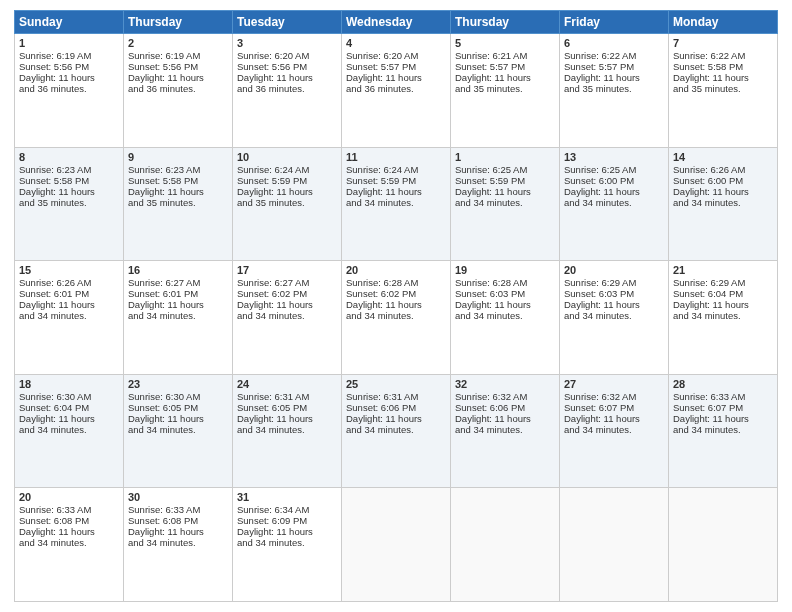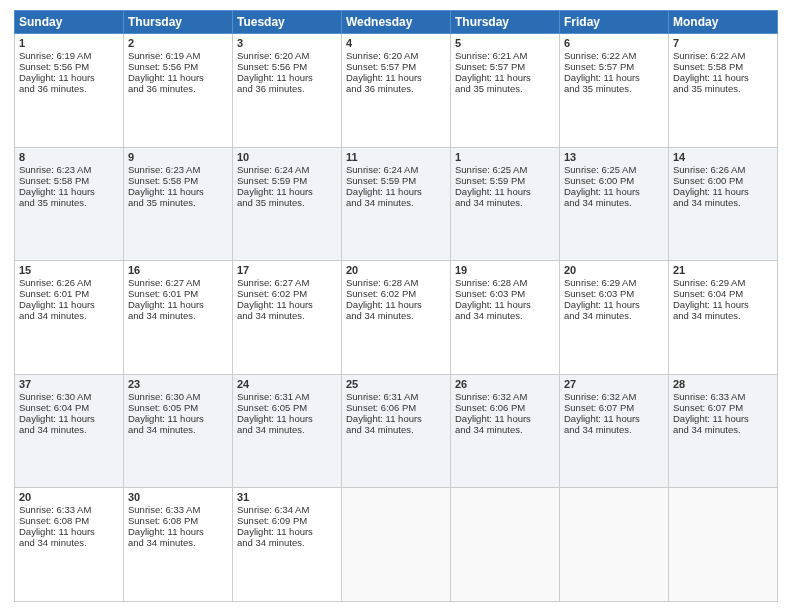--- a/index.html
+++ b/index.html
@@ -256,21 +256,21 @@
           <td>
             <span class="day-num">21</span>
             <div>Sunrise: 6:29 AM</div>
             <div>Sunset: 6:04 PM</div>
             <div>Daylight: 11 hours</div>
             <div>and 34 minutes.</div>
           </td>
         </tr>
         <tr>
           <td>
-            <span class="day-num">37</span>
+            <span class="day-num">18</span>
             <div>Sunrise: 6:30 AM</div>
             <div>Sunset: 6:04 PM</div>
             <div>Daylight: 11 hours</div>
             <div>and 34 minutes.</div>
           </td>
           <td>
             <span class="day-num">23</span>
             <div>Sunrise: 6:30 AM</div>
             <div>Sunset: 6:05 PM</div>
             <div>Daylight: 11 hours</div>
@@ -284,21 +284,21 @@
             <div>and 34 minutes.</div>
           </td>
           <td>
             <span class="day-num">25</span>
             <div>Sunrise: 6:31 AM</div>
             <div>Sunset: 6:06 PM</div>
             <div>Daylight: 11 hours</div>
             <div>and 34 minutes.</div>
           </td>
           <td>
-            <span class="day-num">26</span>
+            <span class="day-num">32</span>
             <div>Sunrise: 6:32 AM</div>
             <div>Sunset: 6:06 PM</div>
             <div>Daylight: 11 hours</div>
             <div>and 34 minutes.</div>
           </td>
           <td>
             <span class="day-num">27</span>
             <div>Sunrise: 6:32 AM</div>
             <div>Sunset: 6:07 PM</div>
             <div>Daylight: 11 hours</div>

